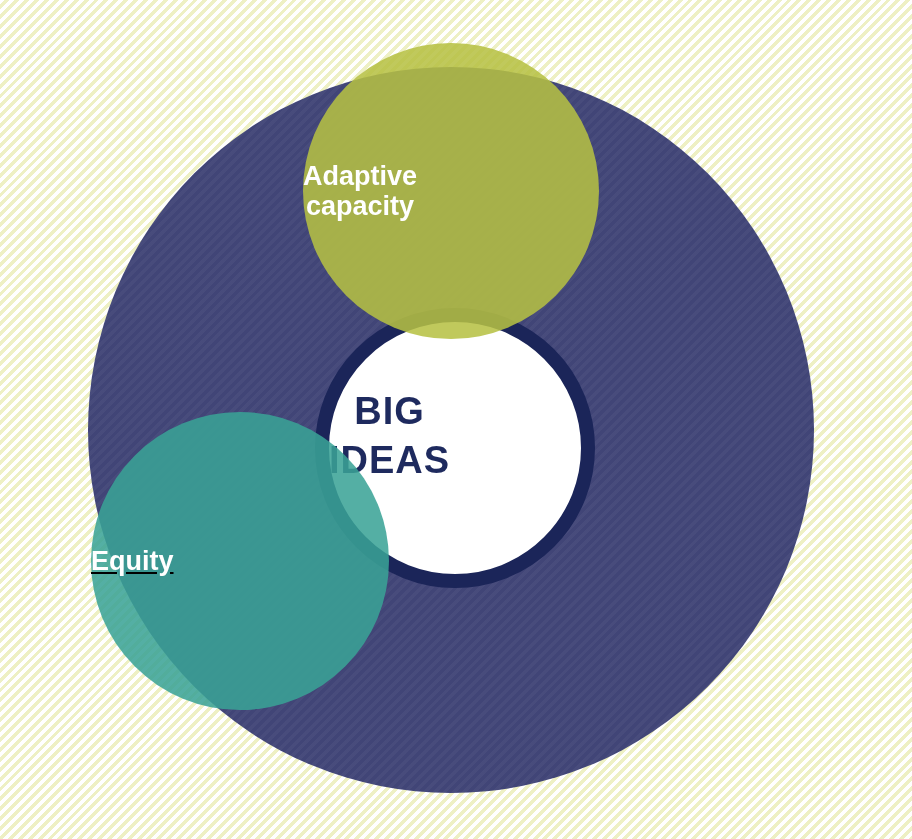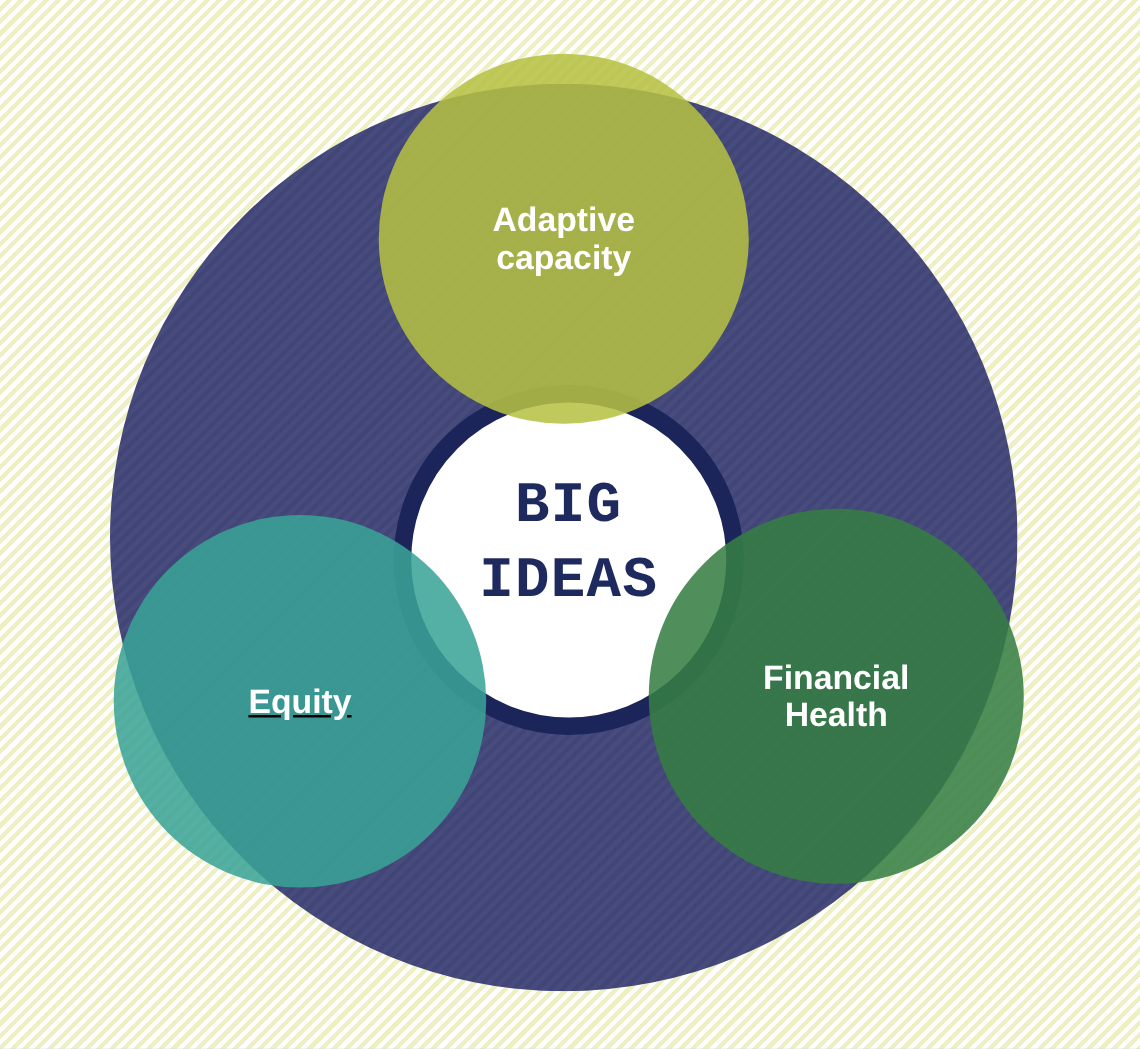--- a/index.html
+++ b/index.html
@@ -18,21 +18,21 @@
       var(--background-stripe-light, #ffffff) 3.5px,
       var(--background-stripe-tint, #eef0c4) 3.5px,
       var(--background-stripe-tint, #eef0c4) 7px
     );
   }
   .circle {
     position: absolute;
     border-radius: 50%;
     display: flex;
     align-items: center;
-    justify-content: center;
+    justify-content: flex-start;
     text-align: center;
   }
   .outer-circle {
     left: 88px;
     top: 67px;
     width: 726px;
     height: 726px;
     background-color: var(--outer-circle, #414577);
     background-image: repeating-linear-gradient(
       135deg,
@@ -46,27 +46,26 @@
     left: 315px;
     top: 308px;
     width: 280px;
     height: 280px;
     box-sizing: border-box;
     background: var(--hub-fill, #ffffff);
     border: 14px solid var(--hub-ring, #1b2559);
   }
   .hub-label {
     color: var(--hub-text, #1e2a5e);
-    font-size: 46px;
+    font-size: 38px;
     font-weight: bold;
     line-height: 1.3;
     letter-spacing: 1px;
     white-space: pre-line;
     transform: translateY(-12px);
-    font-family: Liberation Mono, monospace;
   }
   .sat-label {
     color: var(--label-text, #ffffff);
     font-size: 27px;
     font-weight: bold;
     line-height: 1.12;
     white-space: pre-line;
   }
   .sat-adaptive {
     left: 303px;
@@ -105,18 +104,14 @@
 
   <div class="circle sat-adaptive">
     <div class="sat-label">Adaptive
 capacity</div>
   </div>
 
   <div class="circle sat-equity">
     <div class="sat-label">Equity</div>
   </div>
 
-  <div class="circle sat-financial">
-    <div class="sat-label">Financial
-Health</div>
-  </div>
 
 </div>
 
 </body></html>

